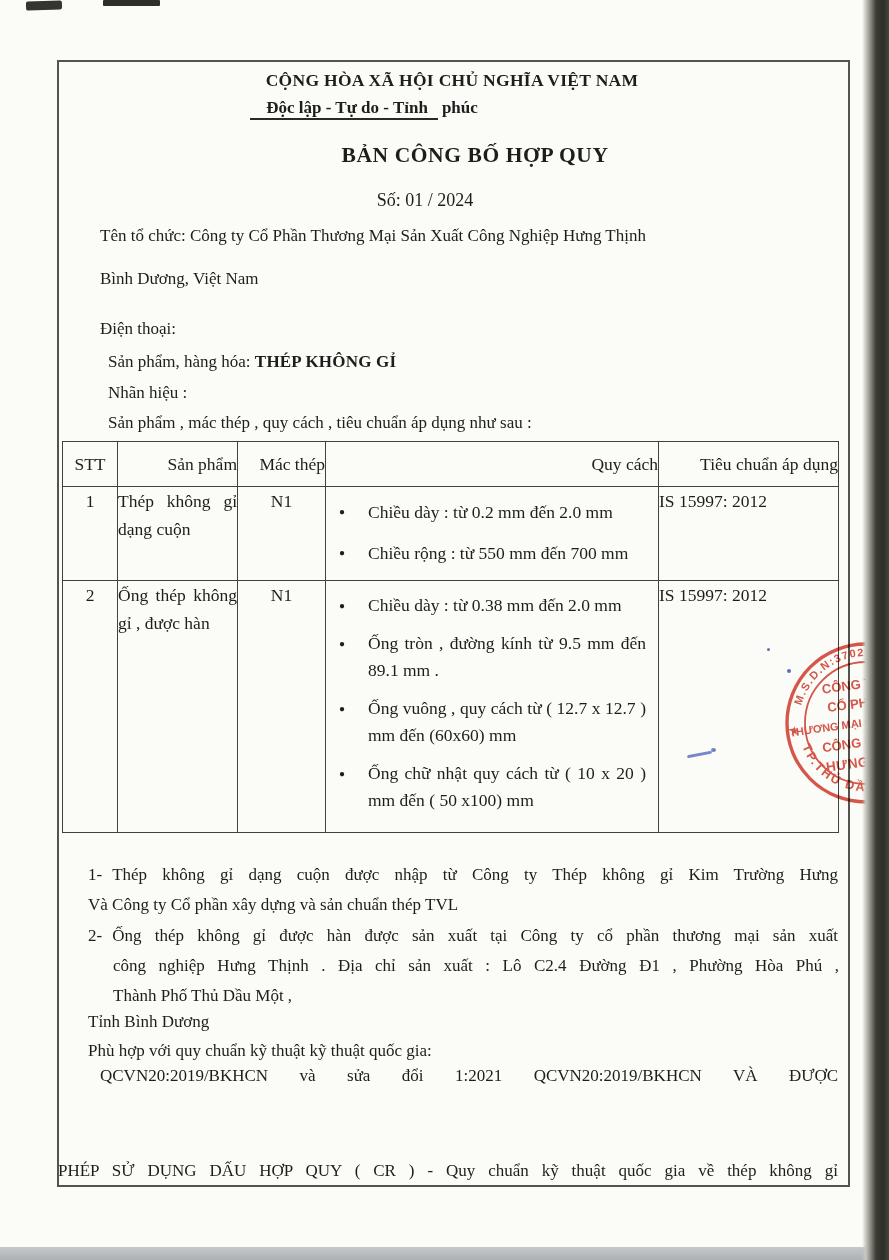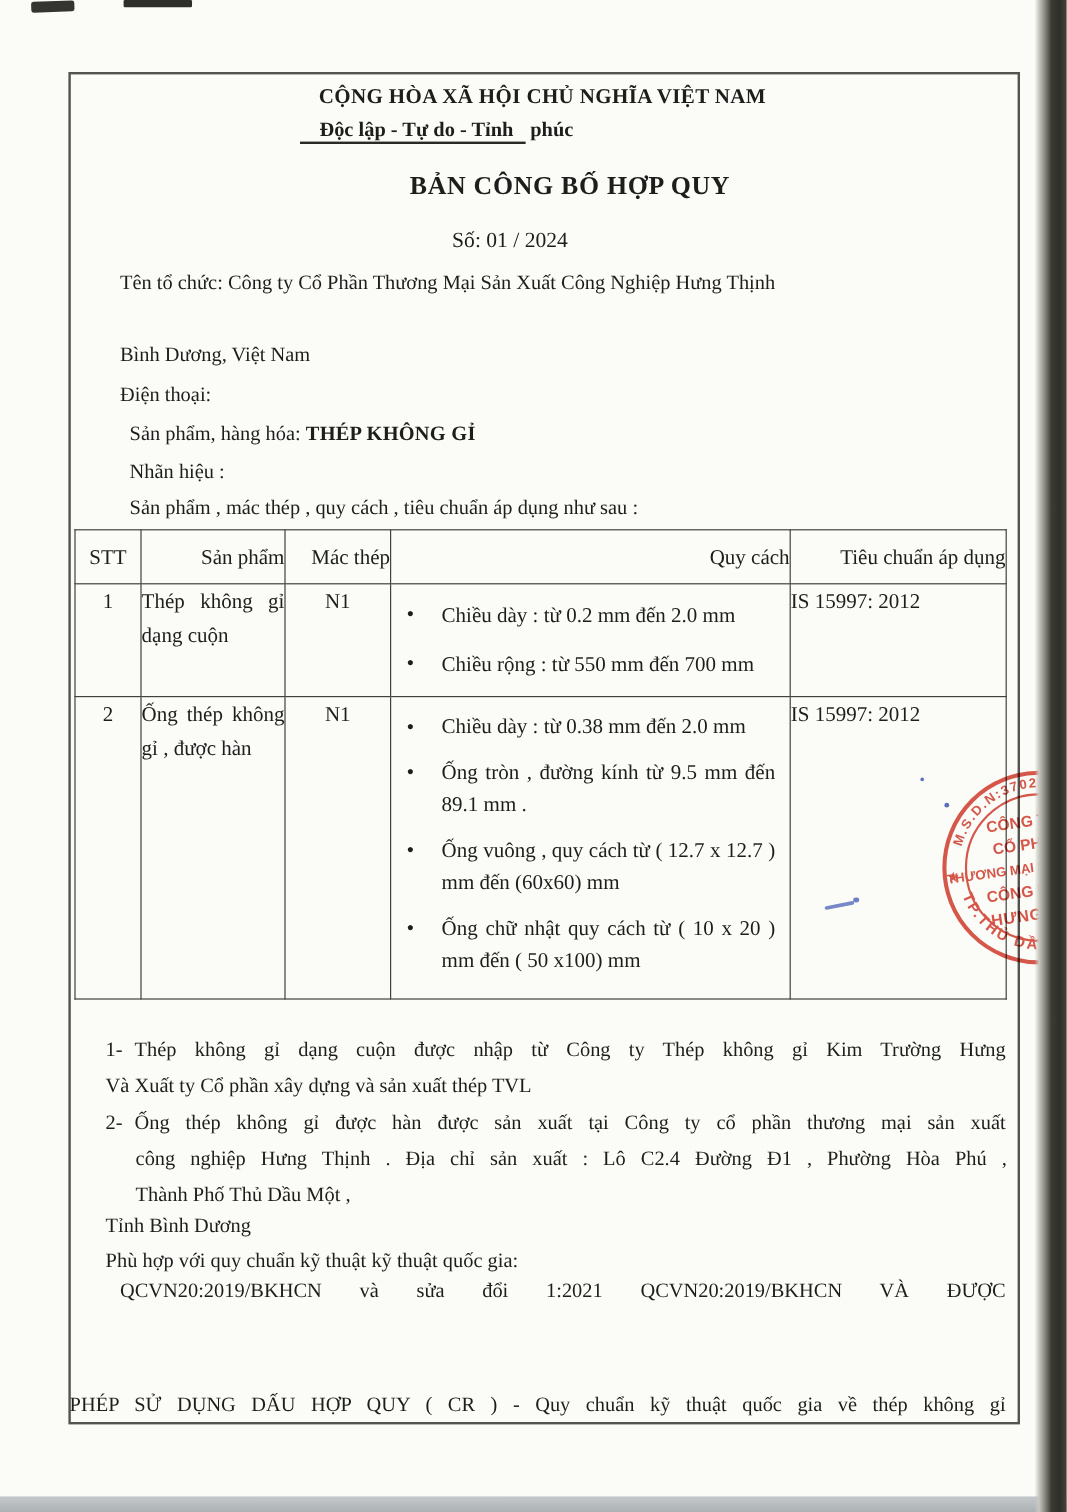--- a/index.html
+++ b/index.html
@@ -30,21 +30,21 @@
   .h1{left:57px;top:66px;width:790px;font-weight:bold;font-size:17.5px;letter-spacing:.3px;}
   .motto{left:57px;top:93px;width:614px;font-weight:bold;font-size:17px;}
   .motto .u{border-bottom:2px solid #292926;padding:0 10px 1px 16px;}
   .motto .tail{padding-left:4px;}
   .title{left:57px;top:141px;width:752px;font-weight:bold;font-size:21.5px;letter-spacing:.6px;margin-left:42px;}
   .so{left:57px;top:186px;width:736px;font-size:18px;}
 
   .jl{text-align:justify;text-align-last:justify;white-space:normal;}
   .org-name{left:100px;top:221px;width:742px;}
   .addr1{left:100px;top:251px;width:740px;}
-  .addr2{left:100px;top:281px;}
+  .addr2{left:100px;top:264px;}
   .phone{left:100px;top:314px;font-family:Liberation Serif, serif;}
   .product{left:108px;top:347px;}
   .product b{letter-spacing:.2px;}
   .brand{left:108px;top:378px;}
   .intro{left:108px;top:408px;}
 
   
   table.spec{position:absolute;left:62px;top:441px;width:776px;border-collapse:collapse;z-index:5;
     font-size:17.5px;line-height:28px;table-layout:fixed;}
   table.spec td,table.spec th{border:1.6px solid #41413d;vertical-align:top;font-weight:normal;
@@ -142,21 +142,21 @@
             <li>Ống vuông , quy cách từ ( 12.7 x 12.7 ) mm đến (60x60) mm</li>
             <li>Ống chữ nhật quy cách từ ( 10 x 20 ) mm đến ( 50 x100) mm</li>
           </ul>
         </td>
         <td class="cell-tc">IS 15997: 2012</td>
       </tr>
     </tbody>
   </table>
 
   <div class="t jl n1l1"><span class="nmark">1-</span><span>Thép không gỉ dạng cuộn được nhập từ Công ty Thép không gỉ Kim Trường Hưng</span></div>
-  <div class="t n1l2">Và Xuất ty Cổ phần xây dựng và sản xuất thép TVL</div>
+  <div class="t n1l2">Và Công ty Cổ phần xây dựng và sản chuẩn thép TVL</div>
   <div class="t jl n2l1"><span class="nmark">2-</span><span>Ống thép không gỉ được hàn được sản xuất tại Công ty cổ phần thương mại sản xuất</span></div>
   <div class="t jl n2l2">công nghiệp Hưng Thịnh . Địa chỉ sản xuất : Lô C2.4 Đường Đ1 , Phường Hòa Phú ,</div>
   <div class="t n2l3">Thành Phố Thủ Dầu Một ,</div>
   <div class="t prov">Tỉnh Bình Dương</div>
   <div class="t conf">Phù hợp với quy chuẩn kỹ thuật kỹ thuật quốc gia:</div>
   <div class="t jl reg1">QCVN20:2019/BKHCN và sửa đổi 1:2021 QCVN20:2019/BKHCN VÀ ĐƯỢC</div>
   <div class="t jl reg2">PHÉP SỬ DỤNG DẤU HỢP QUY ( CR ) -  Quy chuẩn kỹ thuật quốc gia về thép không gỉ</div>
 
   <svg class="stamp" viewBox="770 612 100 205">
     <defs>

